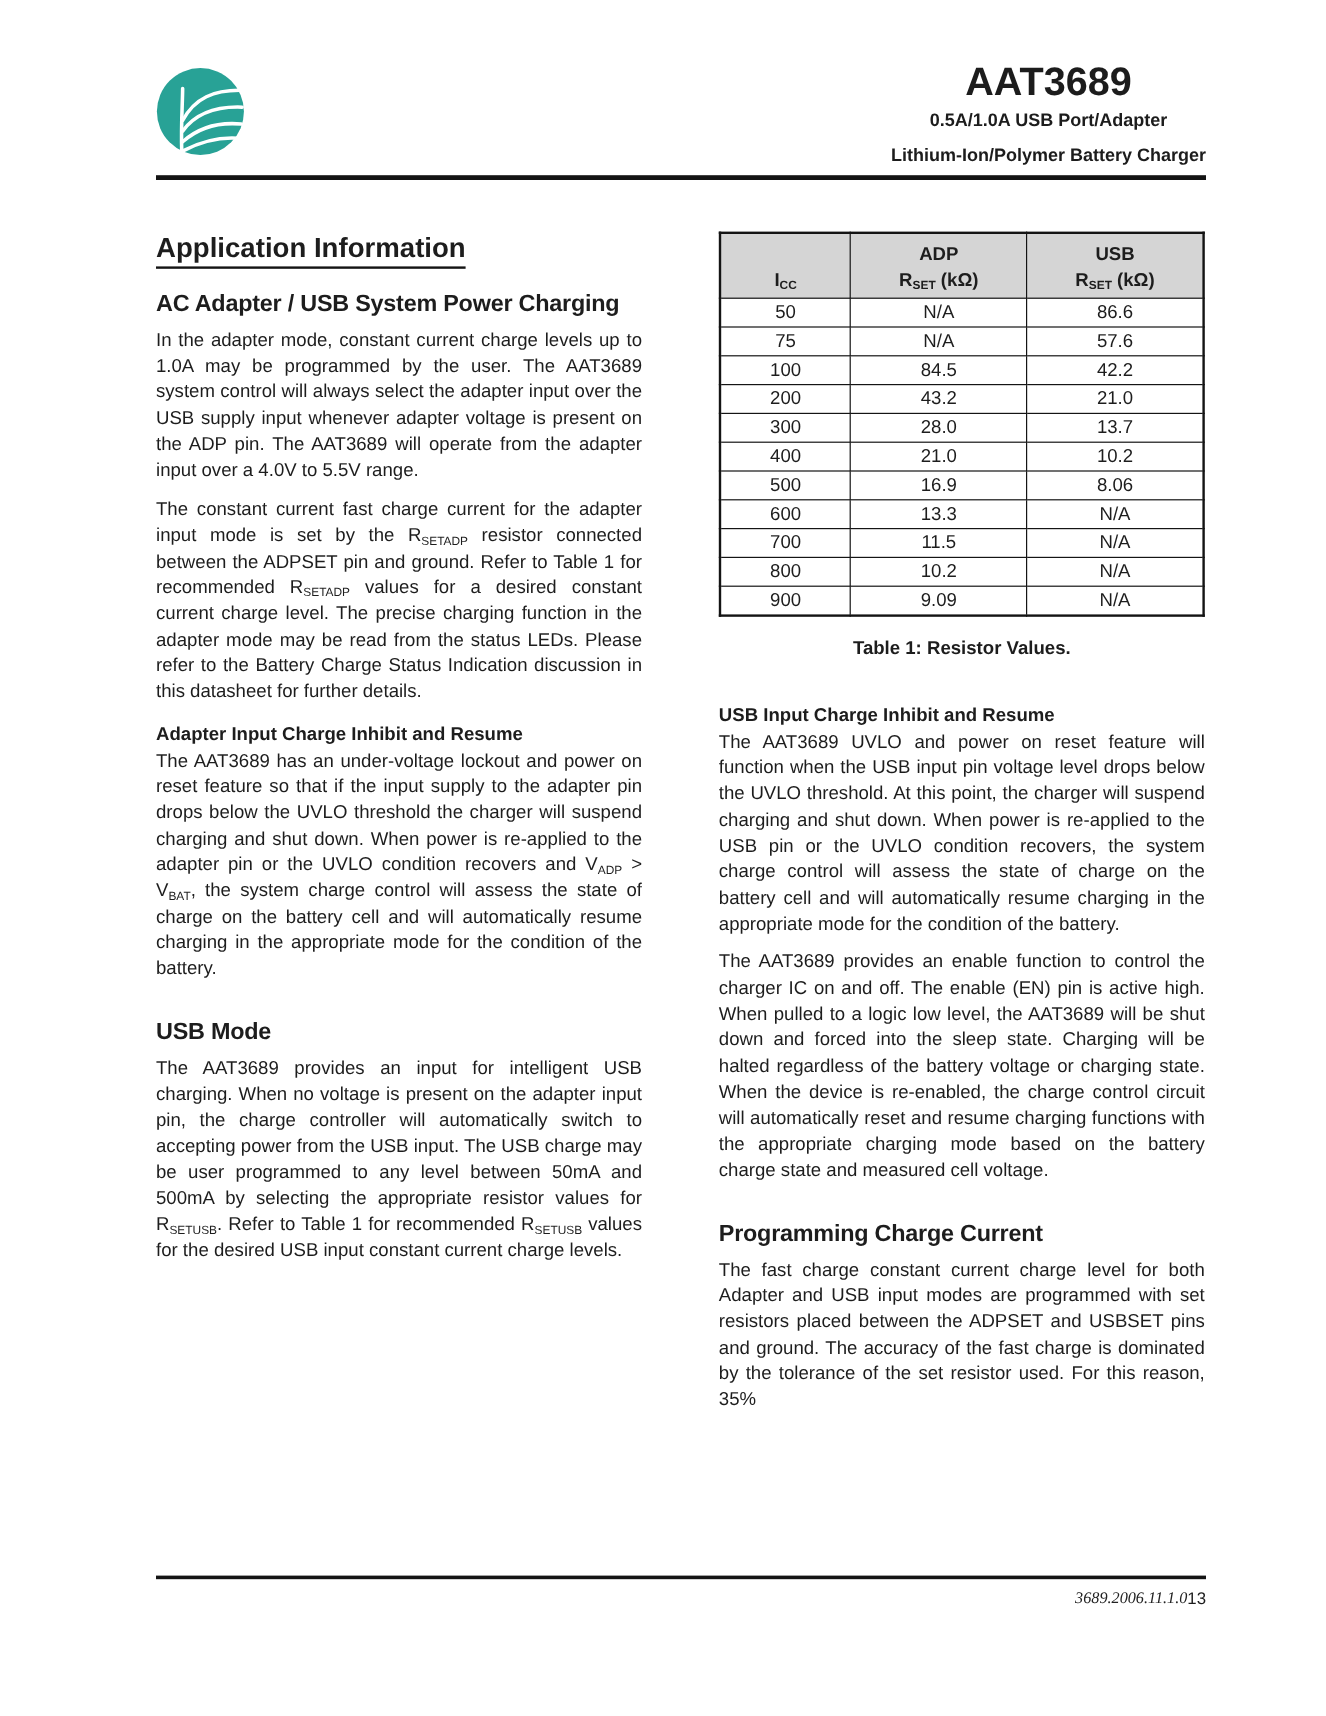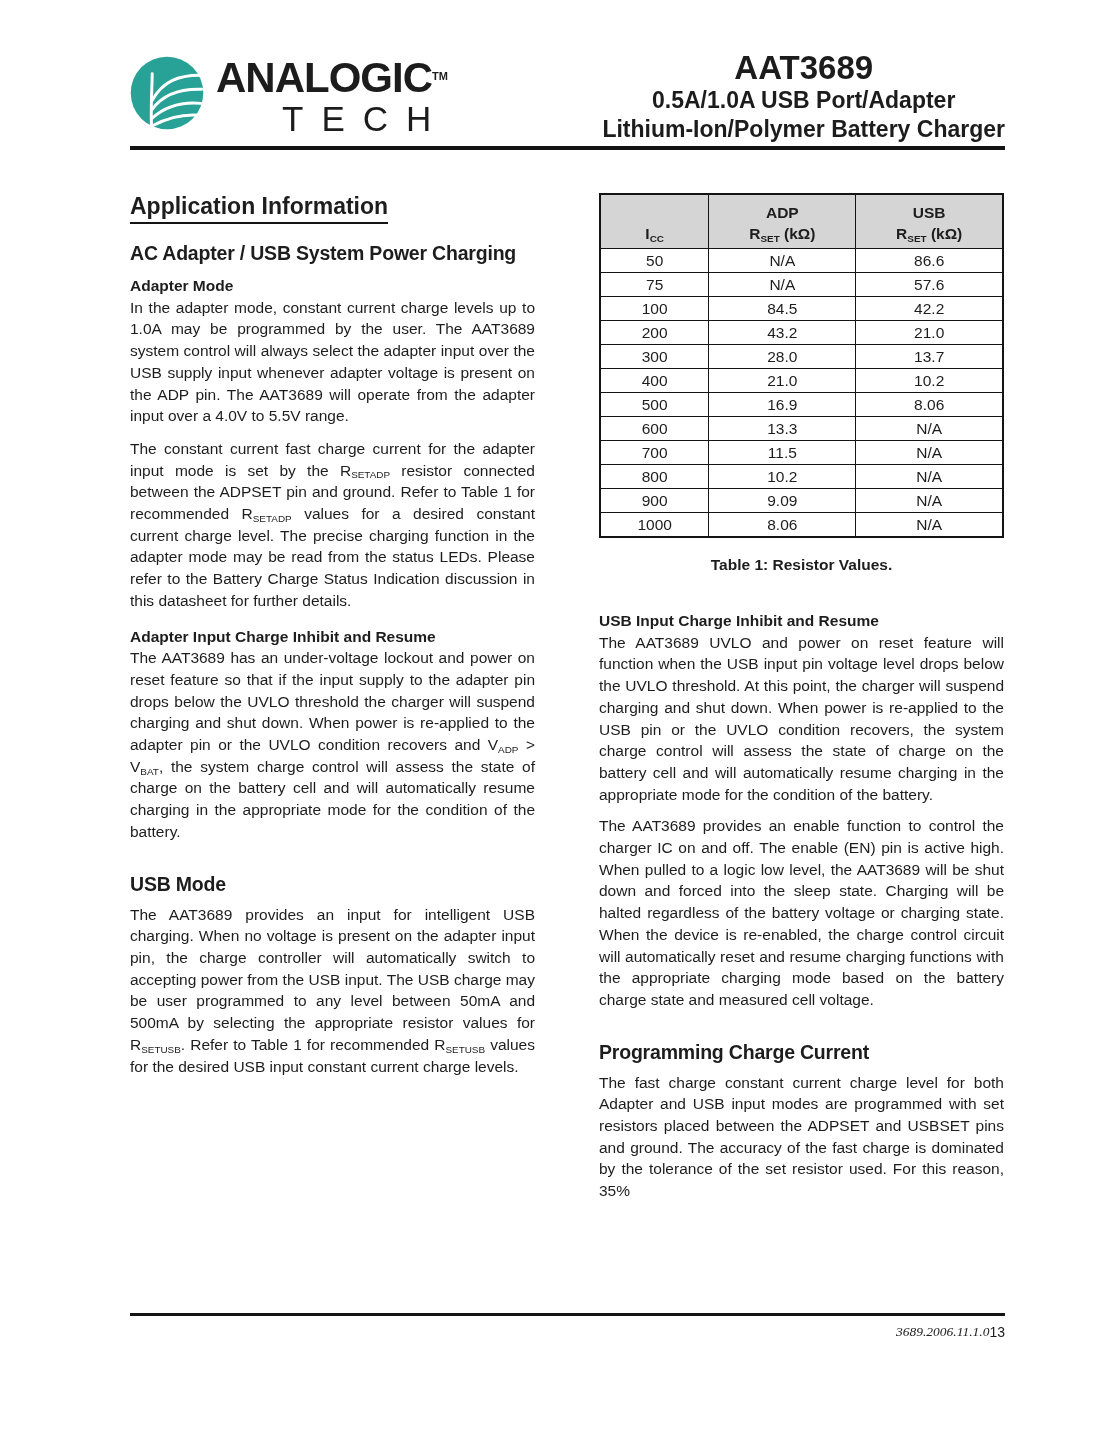--- a/index.html
+++ b/index.html
@@ -13,21 +13,21 @@
   
   .header{position:relative;height:146px;border-bottom:4px solid #141414;}
   .logo{position:absolute;left:0;top:56px;display:flex;align-items:flex-start;}
   .logo svg{width:74px;height:74px;display:block;}
   .wordmark{margin-left:12px;line-height:1;}
   .wm-line1{font-size:42px;font-weight:700;letter-spacing:-1px;color:#1c1c1c;line-height:44px;white-space:nowrap;}
   .wm-line1 .tm{font-size:11px;font-weight:700;vertical-align:top;letter-spacing:0;position:relative;top:-2px;}
   .wm-line2{font-size:35px;font-weight:400;letter-spacing:18px;color:#1c1c1c;line-height:38px;margin-left:66px;margin-top:0;}
   .title-block{position:absolute;right:0;top:50px;text-align:center;line-height:1;}
   .tb-part{font-size:33px;font-weight:700;line-height:36px;color:#1c1c1c;}
-  .tb-sub{font-size:23px;font-weight:700;line-height:29px;color:#1c1c1c;}
+  .tb-sub{font-size:15px;font-weight:700;line-height:29px;color:#1c1c1c;}
 
   
   .columns{display:flex;gap:64px;margin-top:43px;}
   .col{width:405px;}
 
   .h1{font-size:23px;font-weight:700;margin:0 0 18px 0;}
   .h1 > span{display:inline-block;border-bottom:2.5px solid #141414;padding-bottom:2px;}
   .h2{font-size:19.5px;font-weight:700;letter-spacing:-0.2px;margin:0 0 8px 0;}
   .h2.mt{margin-top:30px;}
   .h3{font-size:15.5px;font-weight:700;margin:14px 0 0 0;line-height:21.7px;}
@@ -60,40 +60,35 @@
       <svg viewBox="0 0 100 100" aria-hidden="true">
         <circle cx="50" cy="50" r="49" fill="#28a296"></circle>
         <g stroke="#ffffff" fill="none" stroke-width="4" stroke-linecap="round">
           <path d="M29,96 C28,62 30,40 30,24"></path>
           <path d="M30,60 C44,34 66,26 94,26"></path>
           <path d="M30,72 C46,50 70,44 97,45"></path>
           <path d="M30,84 C50,66 74,62 96,64"></path>
           <path d="M31,94 C54,82 76,79 92,80"></path>
         </g>
       </svg>
-      <div class="wordmark">
-        <div class="wm-line1"><span>ANALOGIC</span><span class="tm">TM</span></div>
-        <div class="wm-line2">TECH</div>
-      </div>
     </div>
     <div class="title-block">
       <div class="tb-part">AAT3689</div>
       <div class="tb-sub">0.5A/1.0A USB Port/Adapter</div>
       <div class="tb-sub">Lithium-Ion/Polymer Battery Charger</div>
     </div>
   </header>
 
   <div class="columns">
 
     <div class="col left">
       <div class="h1"><span>Application Information</span></div>
 
       <div class="h2">AC Adapter / USB System Power Charging</div>
 
-      <div class="h3" style="margin-top:10px">Adapter Mode</div>
       <p class="para">In the adapter mode, constant current charge levels up to 1.0A may be programmed by the user. The AAT3689 system control will always select the adapter input over the USB supply input whenever adapter voltage is present on the ADP pin. The AAT3689 will operate from the adapter input over a 4.0V to 5.5V range.</p>
       <p class="para" style="margin-top:11px">The constant current fast charge current for the adapter input mode is set by the R<sub>SETADP</sub> resistor connected between the ADPSET pin and ground. Refer to Table 1 for recommended R<sub>SETADP</sub> values for a desired constant current charge level.  The precise charging function in the adapter mode may be read from the status LEDs. Please refer to the Battery Charge Status Indication discussion in this datasheet for further details.</p>
 
       <div class="h3">Adapter Input Charge Inhibit and Resume</div>
       <p class="para">The AAT3689 has an under-voltage lockout and power on reset feature so that if the input supply to the adapter pin drops below the UVLO threshold the charger will suspend charging and shut down. When power is re-applied to the adapter pin or the UVLO condition recovers and V<sub>ADP</sub> &gt; V<sub>BAT</sub>, the system charge control will assess the state of charge on the battery cell and will automatically resume charging in the appropriate mode for the condition of the battery.</p>
 
       <div class="h2 mt">USB Mode</div>
       <p class="para">The AAT3689 provides an input for intelligent USB charging. When no voltage is present on the adapter input pin, the charge controller will automatically switch to accepting power from the USB input. The USB charge may be user programmed to any level between 50mA and 500mA by selecting the appropriate resistor values for R<sub>SETUSB</sub>. Refer to Table 1 for recommended R<sub>SETUSB</sub> values for the desired USB input constant current charge levels.</p>
     </div>
 
@@ -181,25 +176,20 @@
               <td>10.2</td>
               <td>N/A</td>
             </tr>
 
             <tr>
               <td>900</td>
               <td>9.09</td>
               <td>N/A</td>
             </tr>
 
-            <tr>
-              <td>1000</td>
-              <td>8.06</td>
-              <td>N/A</td>
-            </tr>
           </tbody>
       </table>
       <div class="caption">Table 1: Resistor Values.</div>
 
       <div class="h3 after-table">USB Input Charge Inhibit and Resume</div>
       <p class="para">The AAT3689 UVLO and power on reset feature will function when the USB input pin voltage level drops below the UVLO threshold. At this point, the charger will suspend charging and shut down. When power is re-applied to the USB pin or the UVLO condition recovers, the system charge control will assess the state of charge on the battery cell and will automatically resume charging in the appropriate mode for the condition of the battery.</p>
 
       <p class="para">The AAT3689 provides an enable function to control the charger IC on and off. The enable (EN) pin is active high. When pulled to a logic low level, the AAT3689 will be shut down and forced into the sleep state. Charging will be halted regardless of the battery voltage or charging state. When the device is re-enabled, the charge control circuit will automatically reset and resume charging functions with the appropriate charging mode based on the battery charge state and measured cell voltage.</p>
 
       <div class="h2 mt">Programming Charge Current</div>

